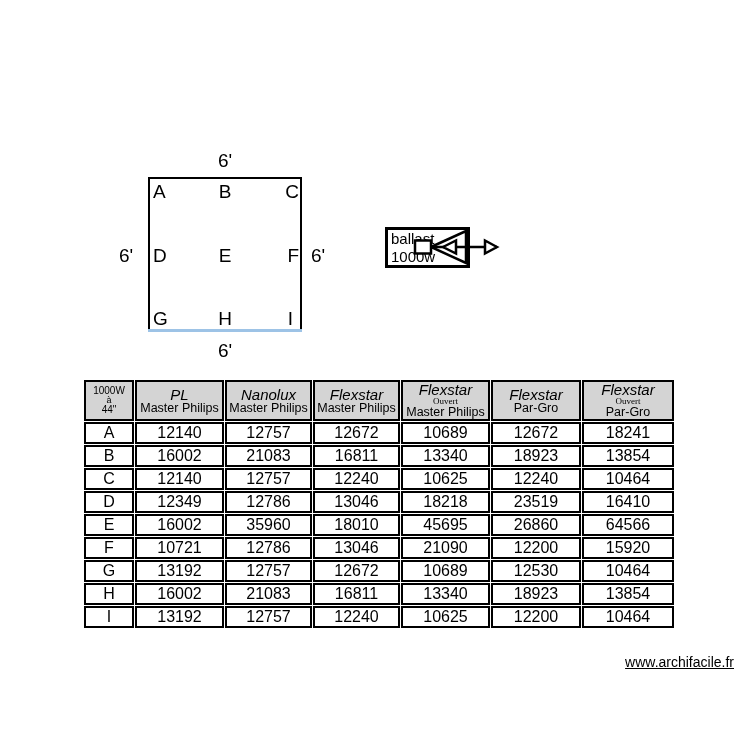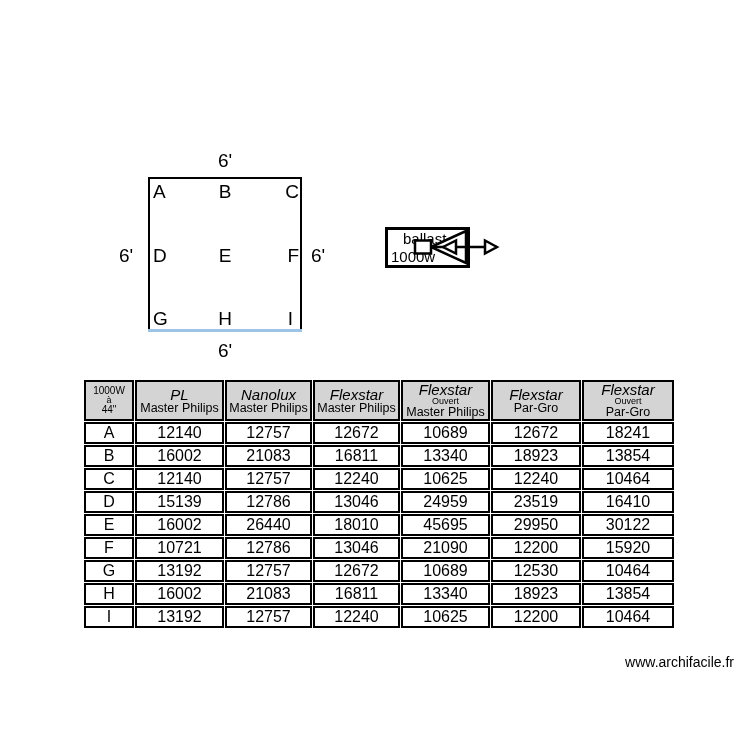--- a/index.html
+++ b/index.html
@@ -30,45 +30,45 @@
   .dim{position:absolute;font-size:19px;line-height:1;}
   .dim-top{left:148px;top:151px;width:154px;text-align:center;}
   .dim-bottom{left:148px;top:341px;width:154px;text-align:center;}
   .dim-left{left:119px;top:246px;}
   .dim-right{left:311px;top:246px;}
   
   .ballast-box{
     position:absolute;left:385px;top:227px;width:85px;height:41px;
     border:3px solid #000;box-sizing:border-box;
   }
-  .ballast-l1{position:absolute;left:3px;top:0px;font-size:15px;line-height:17px;margin-left:12px;}
+  .ballast-l1{position:absolute;left:3px;top:0px;font-size:15px;line-height:17px;}
   .ballast-l2{position:absolute;left:3px;bottom:0px;font-size:15px;line-height:17px;}
   .ballast-svg{position:absolute;left:385px;top:227px;overflow:visible;}
   
   table.lux{
     position:absolute;left:83px;top:379px;
     border-collapse:separate;border-spacing:1px;
     table-layout:fixed;
   }
   table.lux td, table.lux th{
     border:2px solid #000;box-sizing:border-box;
     padding:0;text-align:center;vertical-align:middle;overflow:hidden;
   }
   table.lux th{background:#d4d4d4;height:36px;font-weight:normal;}
   table.lux td{background:#ffffff;height:20px;}
   .h-main{font-size:15px;line-height:15px;font-style:italic;}
   .h-sub{font-size:12.5px;line-height:13px;}
-  .h-tiny{font-size:9px;line-height:9px;}
+  .h-tiny{font-size:9px;line-height:9px;font-family:Liberation Serif, serif;}
   .h-c0{font-size:10px;line-height:10px;}
   .h-c0-tiny{font-size:9px;line-height:9px;}
   td.rowlab{font-size:16px;}
   td.num{font-size:16px;letter-spacing:0px;}
   
   .footer{
-    position:absolute;top:654px;right:16px;font-size:14px;
+    position:absolute;top:654px;right:16px;font-size:14px;text-decoration:underline;
   }
 </style>
 </head>
 <body>
 
 <div class="plan-square">
   <span class="pt pt-a">A</span>
   <span class="pt pt-b">B</span>
   <span class="pt pt-c">C</span>
   <span class="pt pt-d">D</span>
@@ -164,35 +164,35 @@
       <td class="rowlab">C</td>
       <td class="num">12140</td>
       <td class="num">12757</td>
       <td class="num">12240</td>
       <td class="num">10625</td>
       <td class="num">12240</td>
       <td class="num">10464</td>
     </tr>
     <tr>
       <td class="rowlab">D</td>
-      <td class="num">15139</td>
+      <td class="num">12349</td>
       <td class="num">12786</td>
       <td class="num">13046</td>
-      <td class="num">24959</td>
+      <td class="num">18218</td>
       <td class="num">23519</td>
       <td class="num">16410</td>
     </tr>
     <tr>
       <td class="rowlab">E</td>
       <td class="num">16002</td>
-      <td class="num">26440</td>
+      <td class="num">35960</td>
       <td class="num">18010</td>
       <td class="num">45695</td>
-      <td class="num">29950</td>
-      <td class="num">30122</td>
+      <td class="num">26860</td>
+      <td class="num">64566</td>
     </tr>
     <tr>
       <td class="rowlab">F</td>
       <td class="num">10721</td>
       <td class="num">12786</td>
       <td class="num">13046</td>
       <td class="num">21090</td>
       <td class="num">12200</td>
       <td class="num">15920</td>
     </tr>

